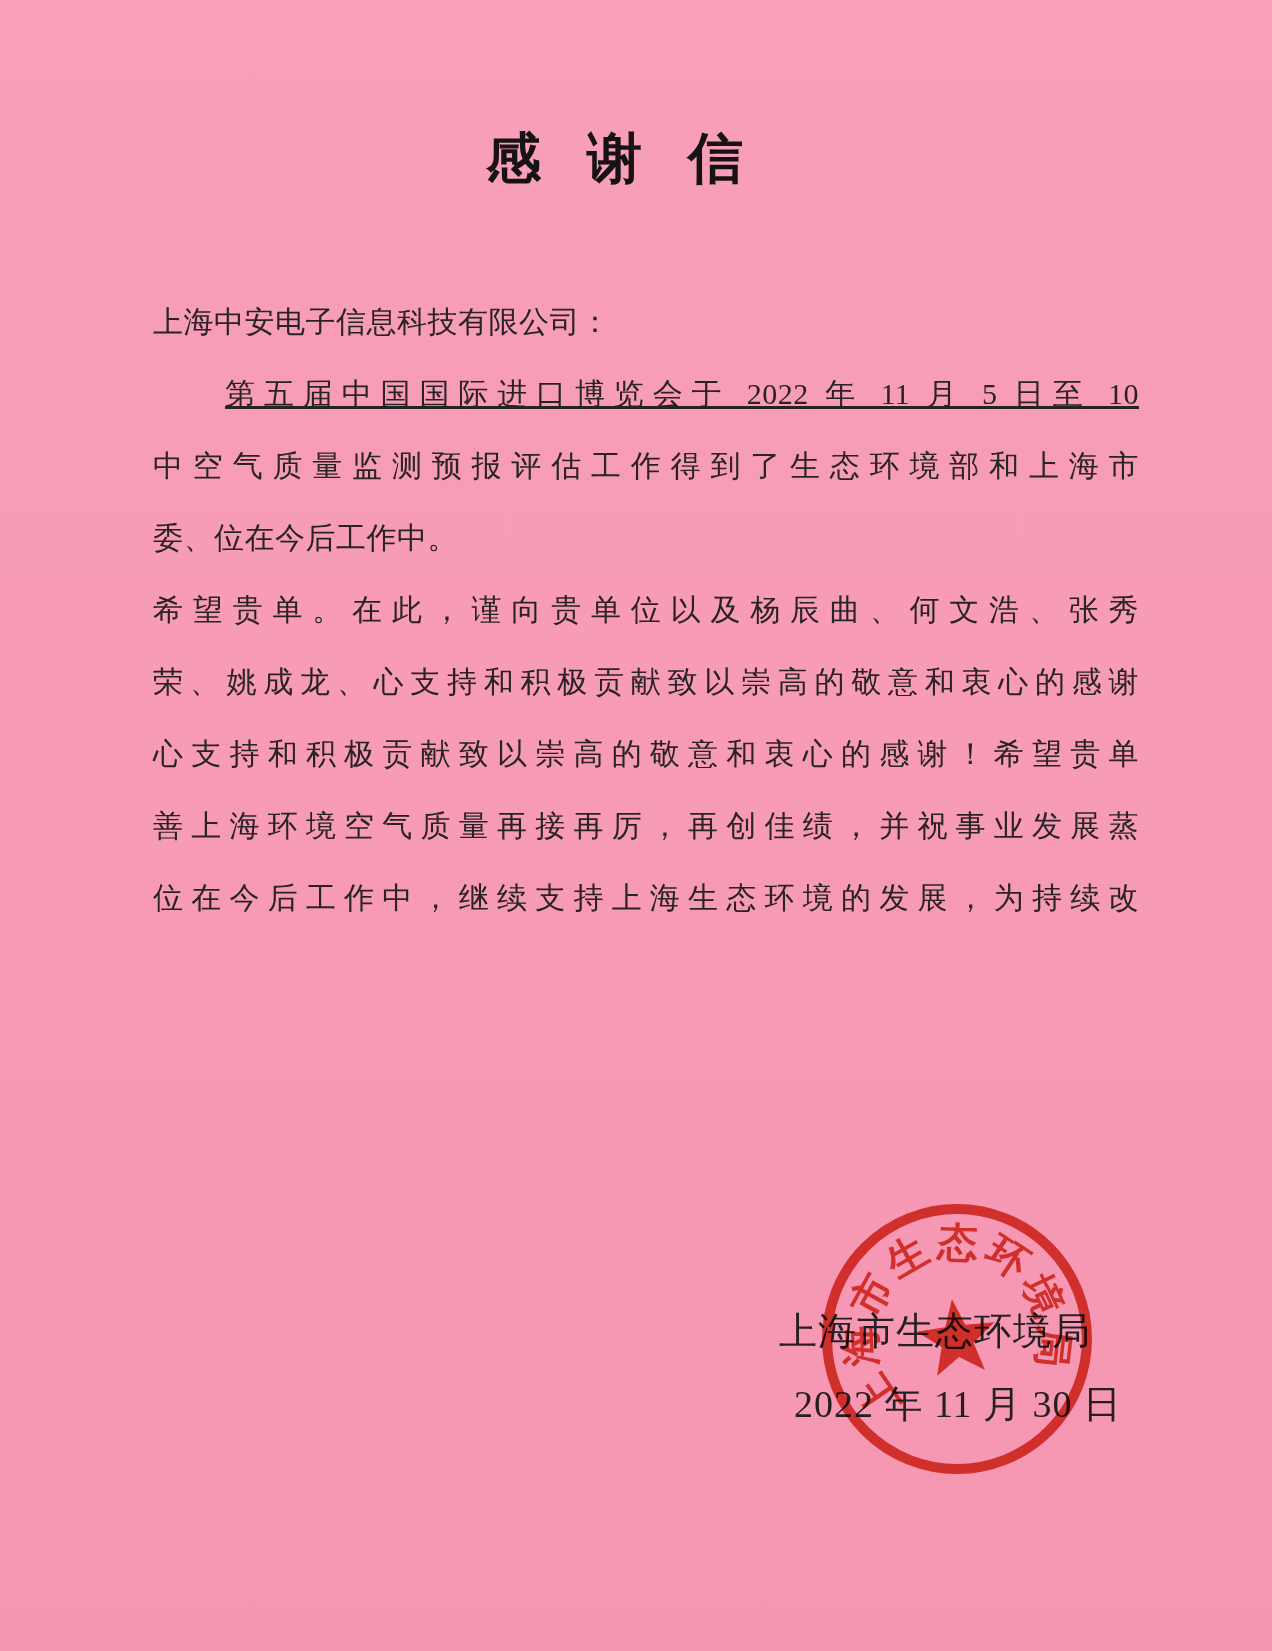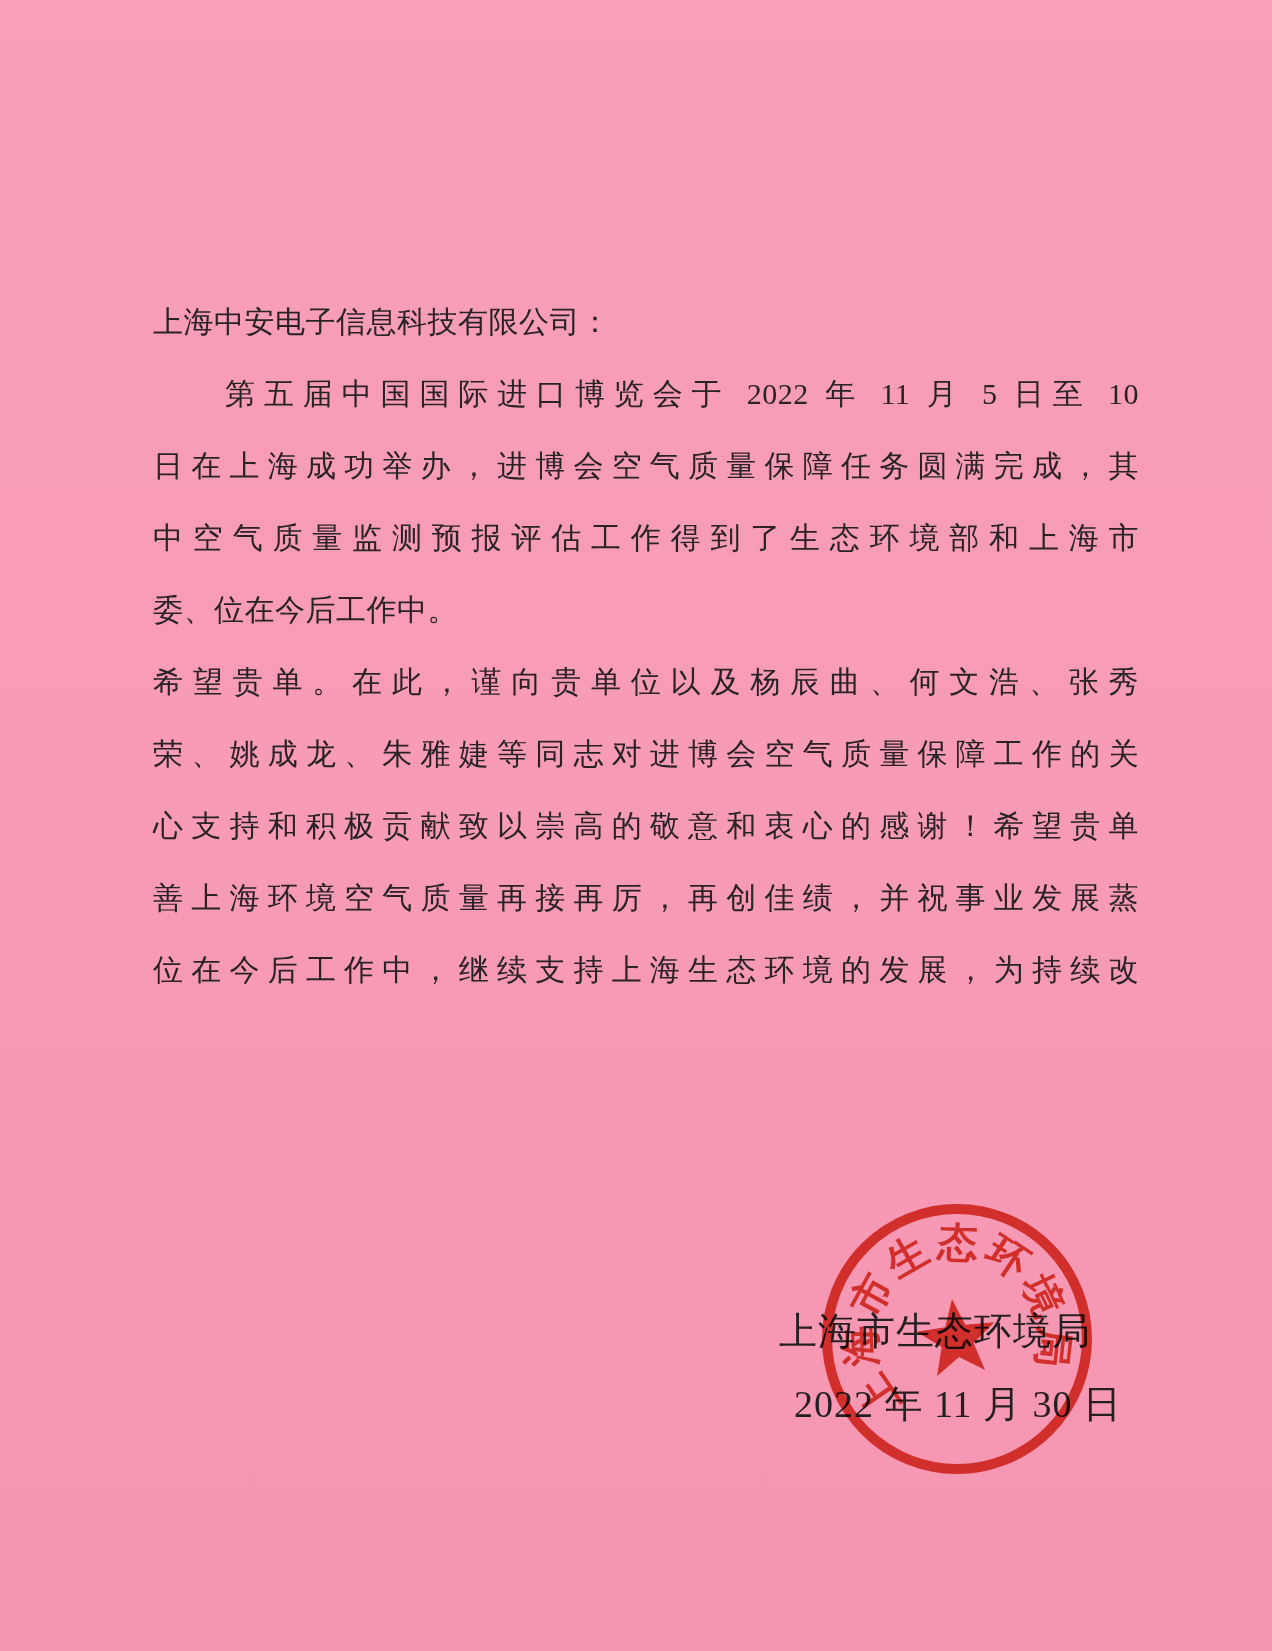--- a/index.html
+++ b/index.html
@@ -32,21 +32,21 @@
     font-size:30px;
     white-space:nowrap;
     letter-spacing:0.5px;
   }
   .fill{
     white-space:normal;
     text-align:justify;
     text-align-last:justify;
     text-justify:inter-character;
   }
-  .indent{padding-left:72px;}
+  .indent{padding-left:72px;text-decoration:underline;}
   .signature,.dateline{
     position:absolute;
     font-size:38px;
     color:#241f21;
     white-space:nowrap;
     letter-spacing:1px;
   }
   .signature{left:779px;top:1299px;line-height:64px;}
   .dateline{left:794px;top:1372px;line-height:64px;}
   .seal{
@@ -60,29 +60,29 @@
   .seal text{
     font-family:"Liberation Serif","DejaVu Serif",serif;
     font-weight:600;
   }
 </style>
 </head>
 <body>
 
 <div class="page">
 
+  <h1 class="title">感谢信</h1>
 
   <div class="body-block">
     <div class="line">上海中安电子信息科技有限公司：</div>
     <div class="line fill indent">第五届中国国际进口博览会于 2022 年 11 月 5 日至 10</div>
-    <div class="line fill">日在上海成功举办，进博会空气质量保障任务圆满完成，其</div>
     <div class="line fill">中空气质量监测预报评估工作得到了生态环境部和上海市</div>
     <div class="line">委、位在今后工作中。</div>
     <div class="line fill">希望贵单。在此，谨向贵单位以及杨辰曲、何文浩、张秀</div>
-    <div class="line fill">荣、姚成龙、朱雅婕等同志对进博会空气质量保障工作的关</div>
+    <div class="line fill">荣、姚成龙、心支持和积极贡献致以崇高的敬意和衷心的感谢</div>
     <div class="line fill">心支持和积极贡献致以崇高的敬意和衷心的感谢！希望贵单</div>
     <div class="line fill">善上海环境空气质量再接再厉，再创佳绩，并祝事业发展蒸</div>
     <div class="line fill">位在今后工作中，继续支持上海生态环境的发展，为持续改</div>
   </div>
 
   <div class="signature">上海市生态环境局</div>
   <div class="dateline">2022 年 11 月 30 日</div>
 
   <div class="seal">
     <svg viewBox="0 0 276 276" width="278" height="278" xmlns="http://www.w3.org/2000/svg">

